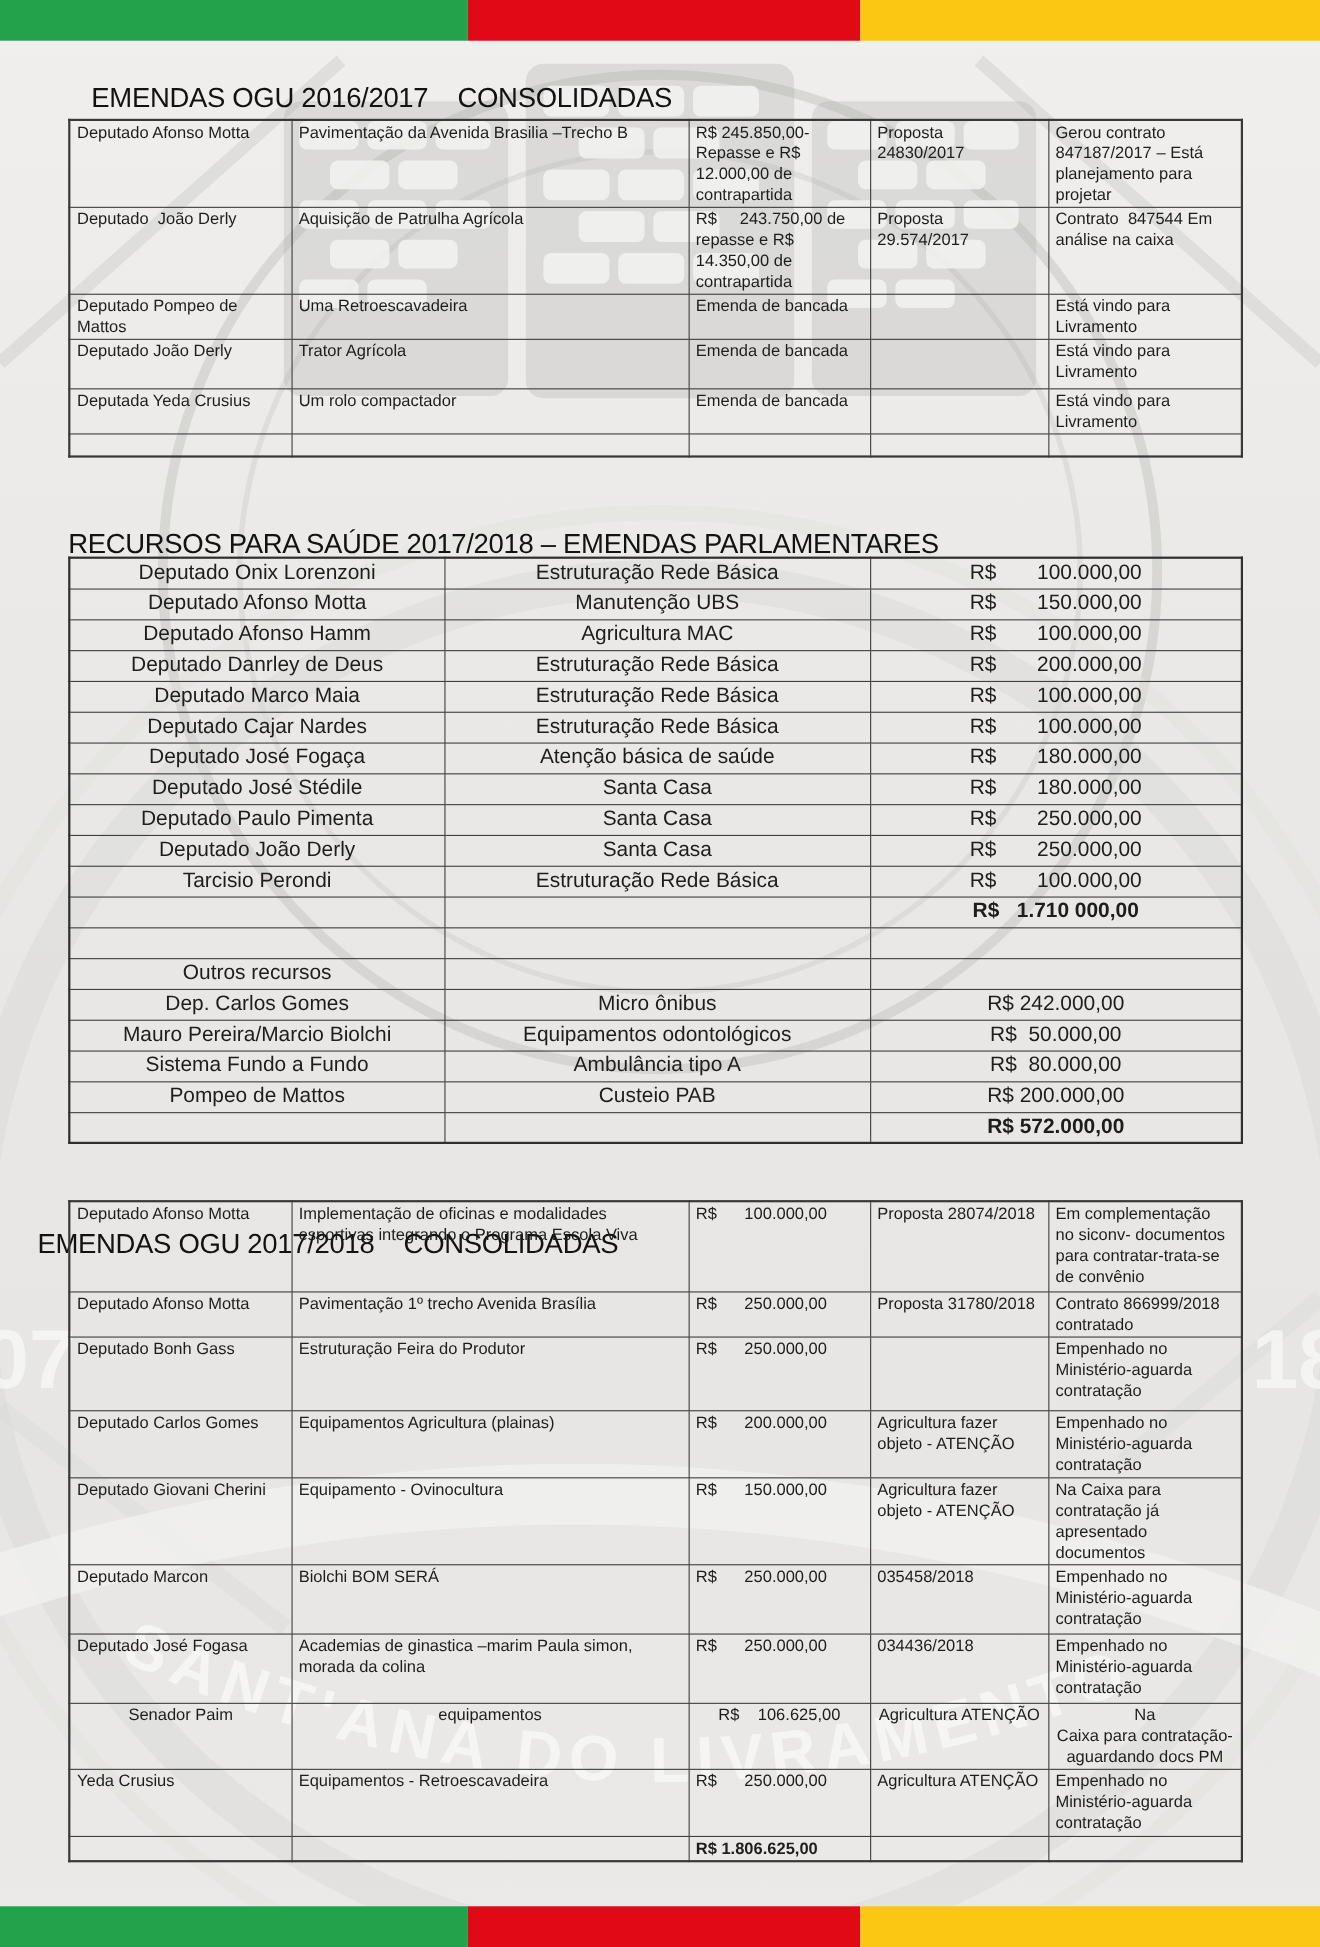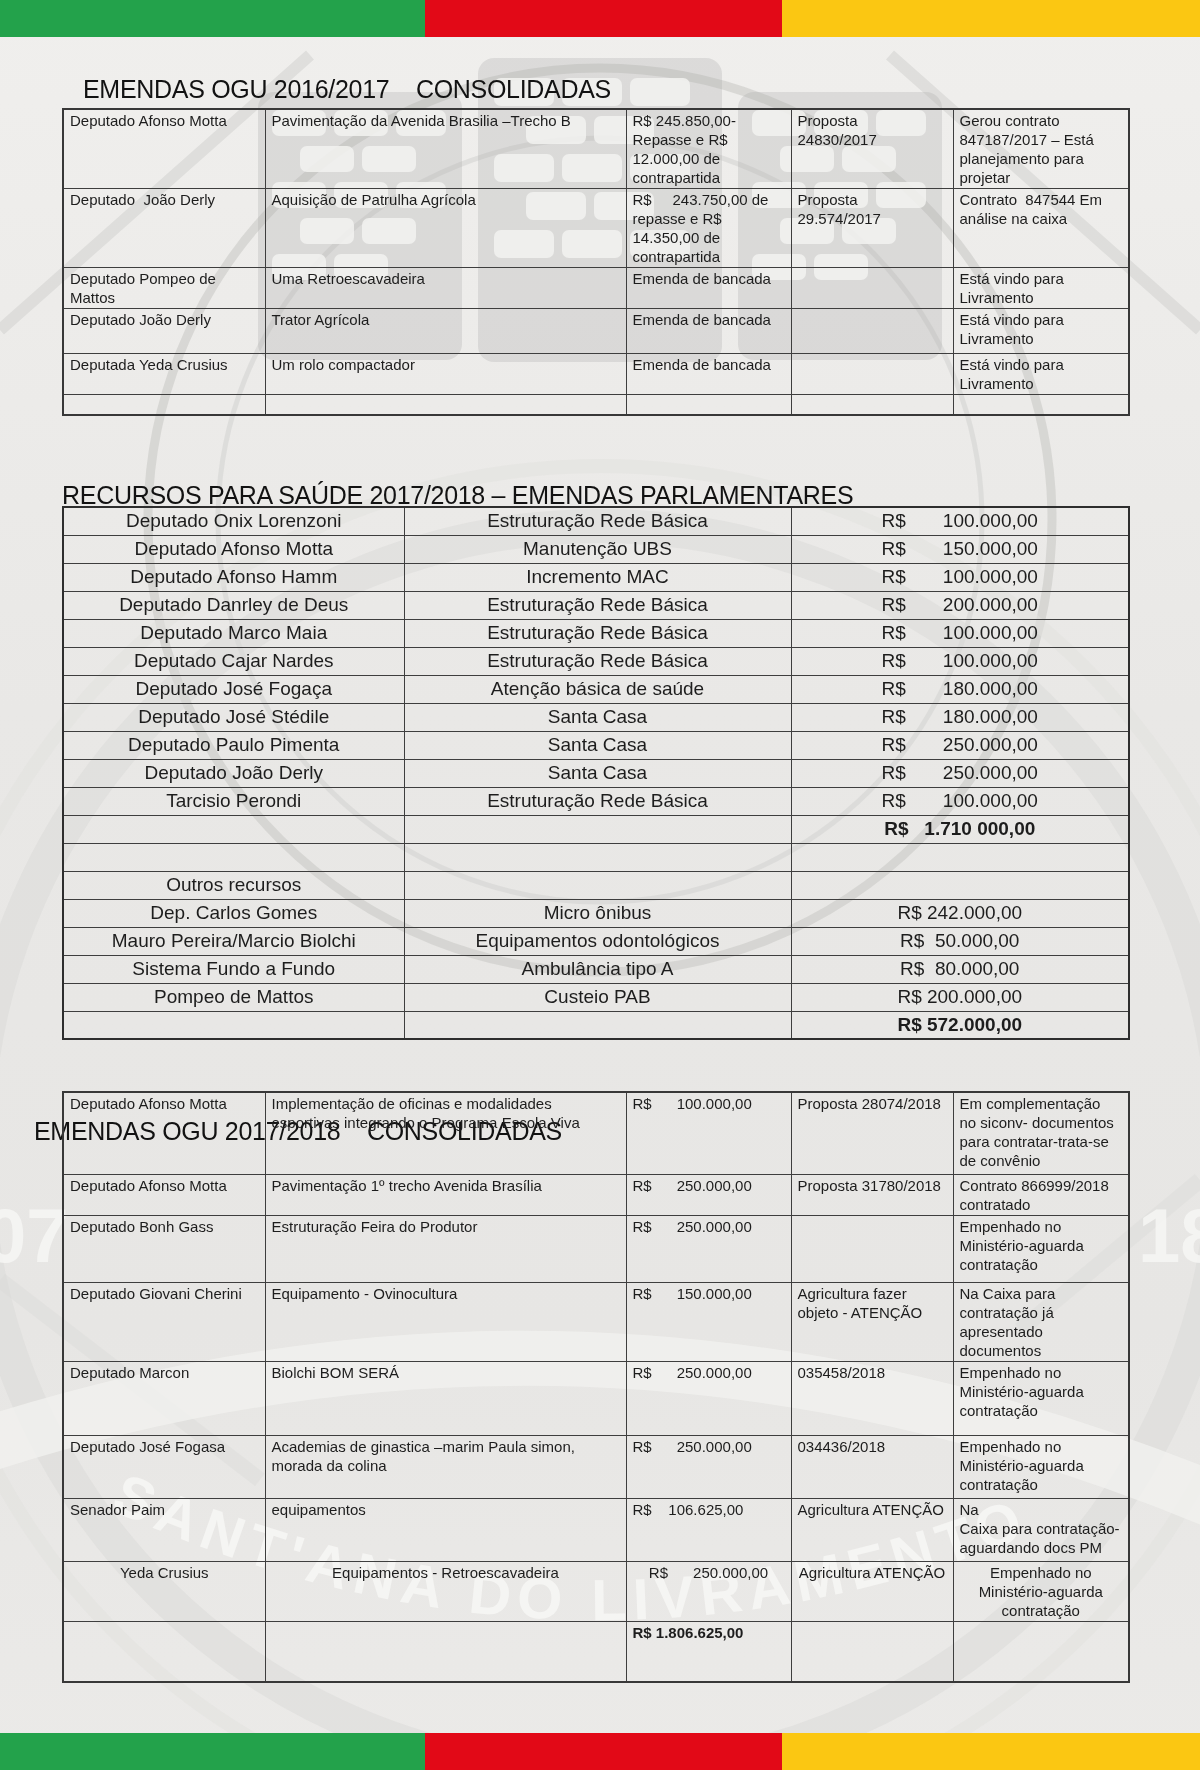--- a/index.html
+++ b/index.html
@@ -220,21 +220,21 @@
           <td>Estruturação Rede Básica</td>
           <td>R$       100.000,00</td>
         </tr>
         <tr>
           <td>Deputado Afonso Motta</td>
           <td>Manutenção UBS</td>
           <td>R$       150.000,00</td>
         </tr>
         <tr>
           <td>Deputado Afonso Hamm</td>
-          <td>Incremento MAC</td>
+          <td>Agricultura MAC</td>
           <td>R$       100.000,00</td>
         </tr>
         <tr>
           <td>Deputado Danrley de Deus</td>
           <td>Estruturação Rede Básica</td>
           <td>R$       200.000,00</td>
         </tr>
         <tr>
           <td>Deputado Marco Maia</td>
           <td>Estruturação Rede Básica</td>
@@ -345,20 +345,30 @@
         <tr>
           <td>Deputado Bonh Gass</td>
           <td>Estruturação Feira do Produtor</td>
           <td>R$      250.000,00</td>
           <td></td>
           <td>Empenhado no
 Ministério-aguarda
 contratação</td>
         </tr>
         <tr>
+          <td>Deputado Carlos Gomes</td>
+          <td>Equipamentos Agricultura (plainas)</td>
+          <td>R$      200.000,00</td>
+          <td>Agricultura fazer
+objeto - ATENÇÃO</td>
+          <td>Empenhado no
+Ministério-aguarda
+contratação</td>
+        </tr>
+        <tr>
           <td>Deputado Giovani Cherini</td>
           <td>Equipamento - Ovinocultura</td>
           <td>R$      150.000,00</td>
           <td>Agricultura fazer
 objeto - ATENÇÃO</td>
           <td>Na Caixa para
 contratação já
 apresentado
 documentos</td>
         </tr>

